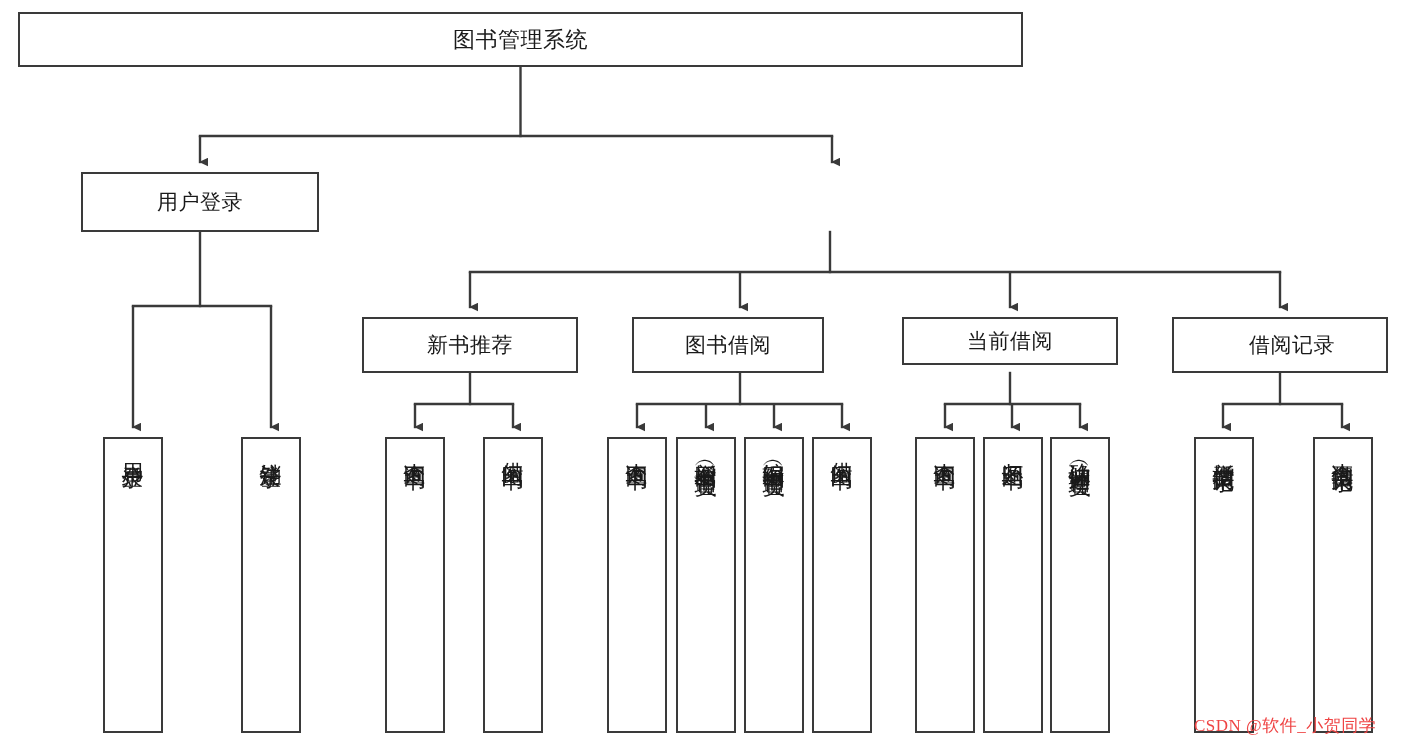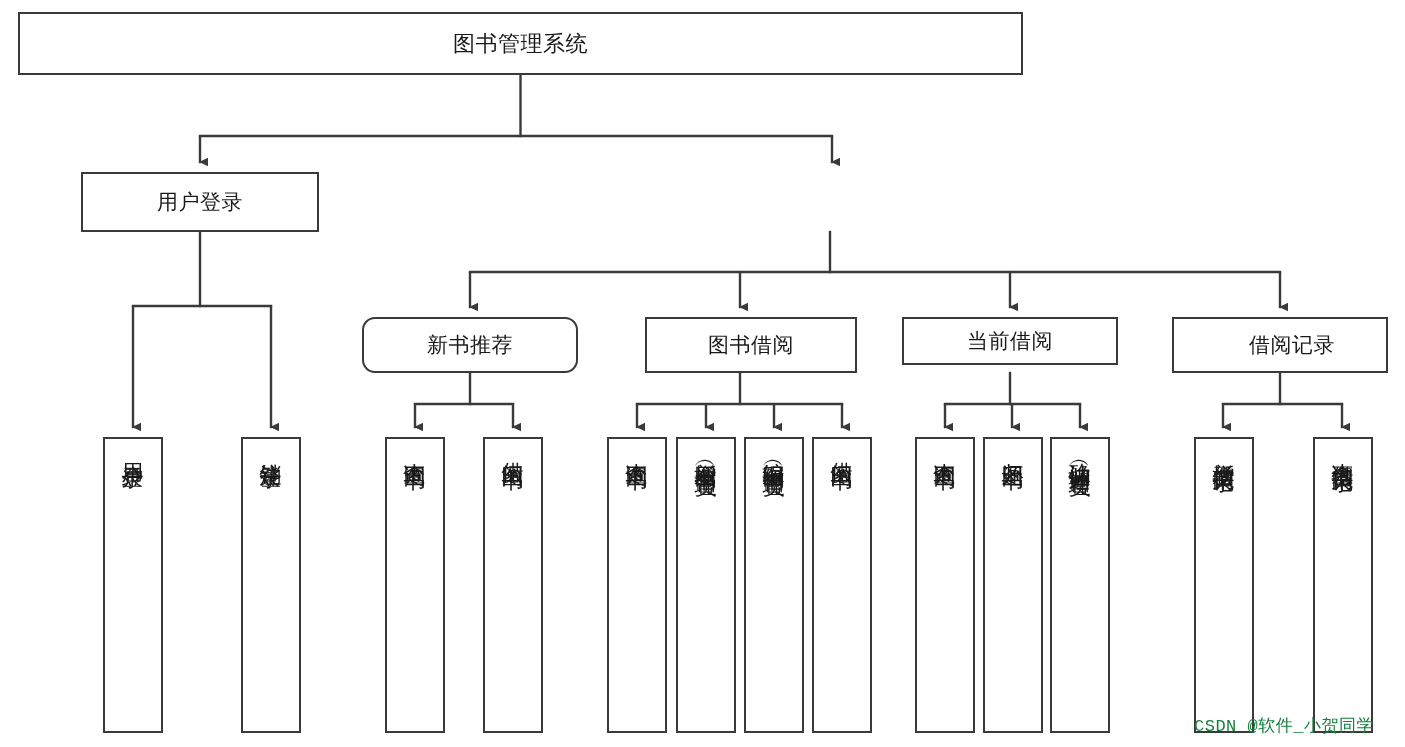--- a/index.html
+++ b/index.html
@@ -53,25 +53,25 @@
     writing-mode: vertical-rl;
     text-orientation: upright;
     font-size: 22px;
     letter-spacing: 2px;
     line-height: 1.05;
     margin: 0 auto;
   }
   #title-node .label { font-size: 22px; }
   .watermark {
     position: absolute;
-    color: #15803d;
+    color: #ef4444;
     font-size: 17px;
     letter-spacing: 0.5px;
     white-space: nowrap;
-    font-family: Liberation Mono, monospace;
+    font-family: Liberation Serif, serif;
   }
 </style>
 </head>
 <body>
 
 <div id="canvas">
 
   <svg id="edges" viewBox="0 0 1405 747" xmlns="http://www.w3.org/2000/svg">
     <defs>
       <marker id="arrow" markerWidth="9" markerHeight="9" refX="4.2" refY="8" orient="auto" markerUnits="userSpaceOnUse">
@@ -115,32 +115,32 @@
       <path d="M1012,405 L1012,427" marker-end="url(#arrow)"></path>
       <path d="M1080,405 L1080,427" marker-end="url(#arrow)"></path>
 
       <path d="M1280,373 L1280,404"></path>
       <path d="M1223,404 L1342,404"></path>
       <path d="M1223,405 L1223,427" marker-end="url(#arrow)"></path>
       <path d="M1342,405 L1342,427" marker-end="url(#arrow)"></path>
     </g>
   </svg>
 
-  <div class="node horiz" id="title-node" style="left:18px; top:12px; width:1005px; height:63px;">
+  <div class="node horiz" id="title-node" style="left:18px; top:12px; width:1005px; height:55px;">
     <span class="label">图书管理系统</span>
   </div>
 
   <div class="node horiz" style="left:81px; top:172px; width:238px; height:60px;">
     <span class="label">用户登录</span>
   </div>
 
-  <div class="node horiz" style="left:362px; top:317px; width:216px; height:56px;border-radius:13px;">
+  <div class="node horiz" style="left:362px; top:317px; width:216px; height:56px;">
     <span class="label">新书推荐</span>
   </div>
-  <div class="node horiz" style="left:632px; top:317px; width:212px; height:56px;margin-left:13px;">
+  <div class="node horiz" style="left:632px; top:317px; width:192px; height:56px;">
     <span class="label">图书借阅</span>
   </div>
   <div class="node horiz" style="left:902px; top:317px; width:216px; height:48px;">
     <span class="label">当前借阅</span>
   </div>
   <div class="node horiz" style="left:1172px; top:317px; width:216px; height:56px;padding-left:24px;">
     <span class="label">借阅记录</span>
   </div>
 
   <div class="node vert" style="left:103px; top:437px; width:60px; height:296px;">

